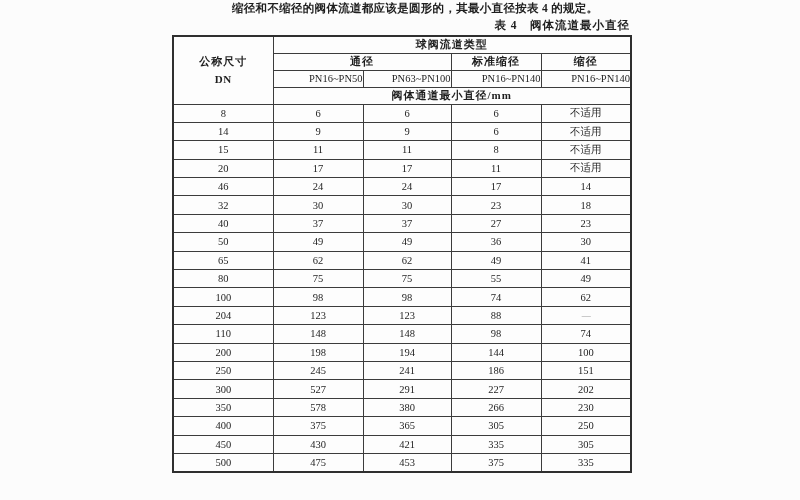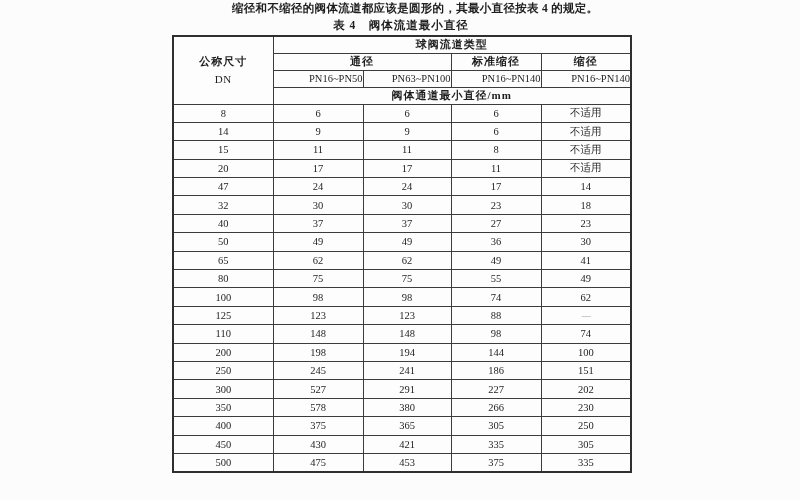--- a/index.html
+++ b/index.html
@@ -20,21 +20,21 @@
     font-weight: 600;
     letter-spacing: 0.3px;
     white-space: nowrap;
     padding-left: 40px;
   }
   .caption {
     position: absolute;
     left: 172px; top: 18px;
     width: 458px;
     margin: 0;
-    text-align: center;
+    text-align: right;
     font-size: 11.5px;
     font-weight: 700;
     letter-spacing: 1px;
   }
   table.data-table {
     position: absolute;
     left: 172px; top: 35px;
     width: 458px;
     border-collapse: collapse;
     table-layout: fixed;
@@ -60,21 +60,21 @@
     letter-spacing: 0;
     text-align: right;
   }
   .corner-th {
     font-size: 11px;
     font-weight: 700;
     line-height: 1.7;
     letter-spacing: 1px;
     margin-top: 28px;
   }
-  .corner-th .sub { font-weight: 400; letter-spacing: 0.5px; }
+  .corner-th .sub { font-weight: 700; letter-spacing: 0.5px; }
   .data-table tbody td {
     height: 18.4px;
     font-size: 10.5px;
     font-weight: 400;
   }
   .data-table tbody td.faint { color: #8a8a8a; font-size: 9px; letter-spacing: -1px; }
 </style>
 </head>
 <body>
 
@@ -138,21 +138,21 @@
           <td>不适用</td>
         </tr>
         <tr>
           <td>20</td>
           <td>17</td>
           <td>17</td>
           <td>11</td>
           <td>不适用</td>
         </tr>
         <tr>
-          <td>47</td>
+          <td>46</td>
           <td>24</td>
           <td>24</td>
           <td>17</td>
           <td>14</td>
         </tr>
         <tr>
           <td>32</td>
           <td>30</td>
           <td>30</td>
           <td>23</td>
@@ -187,21 +187,21 @@
           <td>49</td>
         </tr>
         <tr>
           <td>100</td>
           <td>98</td>
           <td>98</td>
           <td>74</td>
           <td>62</td>
         </tr>
         <tr>
-          <td>125</td>
+          <td>204</td>
           <td>123</td>
           <td>123</td>
           <td>88</td>
           <td class="faint">—</td>
         </tr>
         <tr>
           <td>110</td>
           <td>148</td>
           <td>148</td>
           <td>98</td>

